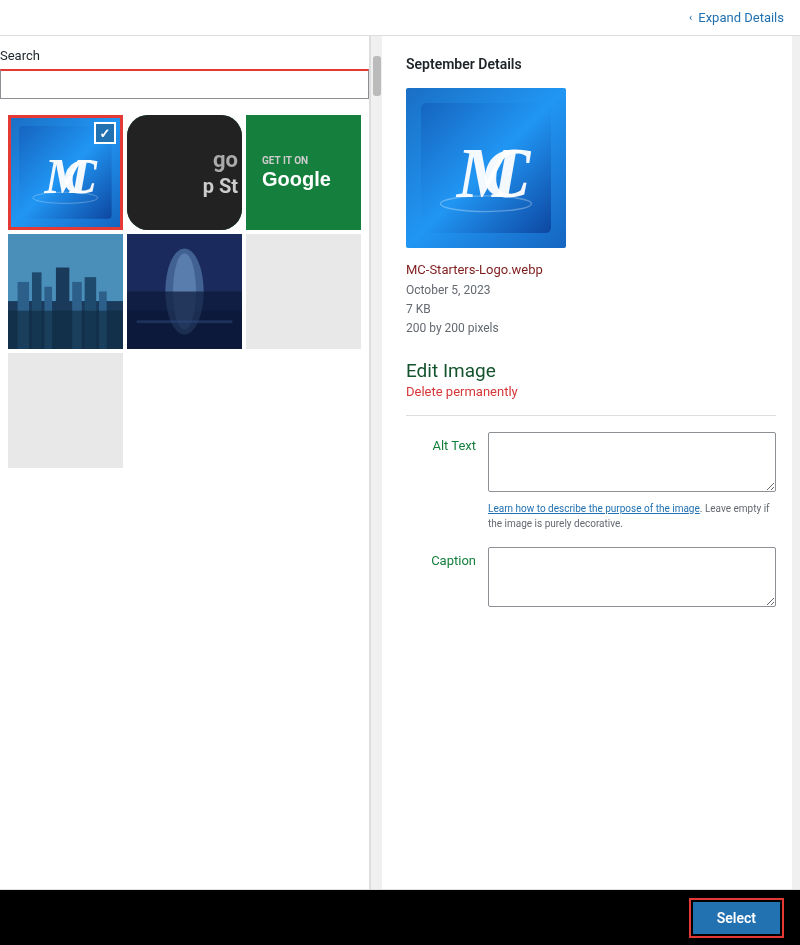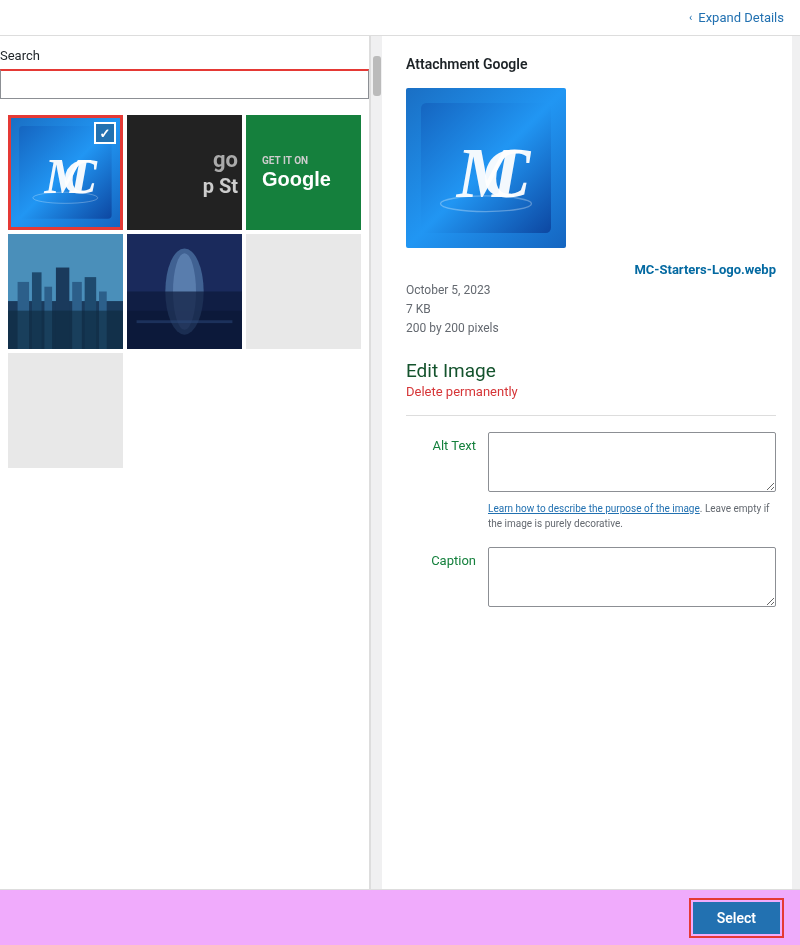--- a/index.html
+++ b/index.html
@@ -129,20 +129,21 @@
     }
 
     
     .item-left-partial {
       background: #15803d;
       color: #fff;
       font-size: 18px;
       font-weight: bold;
       overflow: hidden;
       position: relative;
+      border-radius: 21px;
     }
 
     .google-item {
       background: #15803d;
       color: #fff;
       font-size: 11px;
       font-weight: bold;
       display: flex;
       flex-direction: column;
       align-items: flex-start;
@@ -213,24 +214,23 @@
       align-items: center;
       justify-content: center;
       border-radius: 2px;
     }
 
     .attachment-meta {
       margin-bottom: 16px;
     }
     .attachment-filename {
       font-size: 13px;
-      font-weight: 700;
-      color: #0369a1;
+      font-weight: 400;
+      color: #7f1d1d;
       margin-bottom: 4px;
-      text-align: right;
     }
     .attachment-date,
     .attachment-size,
     .attachment-dimensions {
       font-size: 12px;
       color: #646970;
       line-height: 1.6;
     }
     .attachment-edit-link {
       color: #14532d;
@@ -305,21 +305,21 @@
       color: #2271b1;
       text-decoration: underline;
       cursor: pointer;
     }
 
     
     .bottom-bar {
       position: absolute;
       bottom: 0; left: 0; right: 0;
       height: 56px;
-      background: #f0abfc;
+      background: #000000;
       border-top: 1px solid #ddd;
       display: flex;
       align-items: center;
       justify-content: flex-end;
       padding-right: 16px;
     }
 
     .select-btn-wrapper {
       border: 2px solid #e53935;
       padding: 2px;
@@ -468,21 +468,21 @@
     </div>
   </div>
 
   <div class="scrollbar-area">
     <div class="scrollbar-thumb"></div>
 
     <div style="position:absolute; bottom:4px; left:50%; transform:translateX(-50%); color:#888; font-size:10px;">▼</div>
   </div>
 
   <div class="right-panel">
-    <div class="attachment-title">Attachment Google</div>
+    <div class="attachment-title">September Details</div>
 
     <div class="attachment-thumbnail">
       <svg width="130" height="130" viewBox="0 0 200 200" xmlns="http://www.w3.org/2000/svg">
         <defs>
           <linearGradient id="bgGrad2" x1="0%" y1="0%" x2="100%" y2="100%">
             <stop offset="0%" style="stop-color:#1565c0"></stop>
             <stop offset="50%" style="stop-color:#2196f3"></stop>
             <stop offset="100%" style="stop-color:#0d47a1"></stop>
           </linearGradient>
         </defs>

